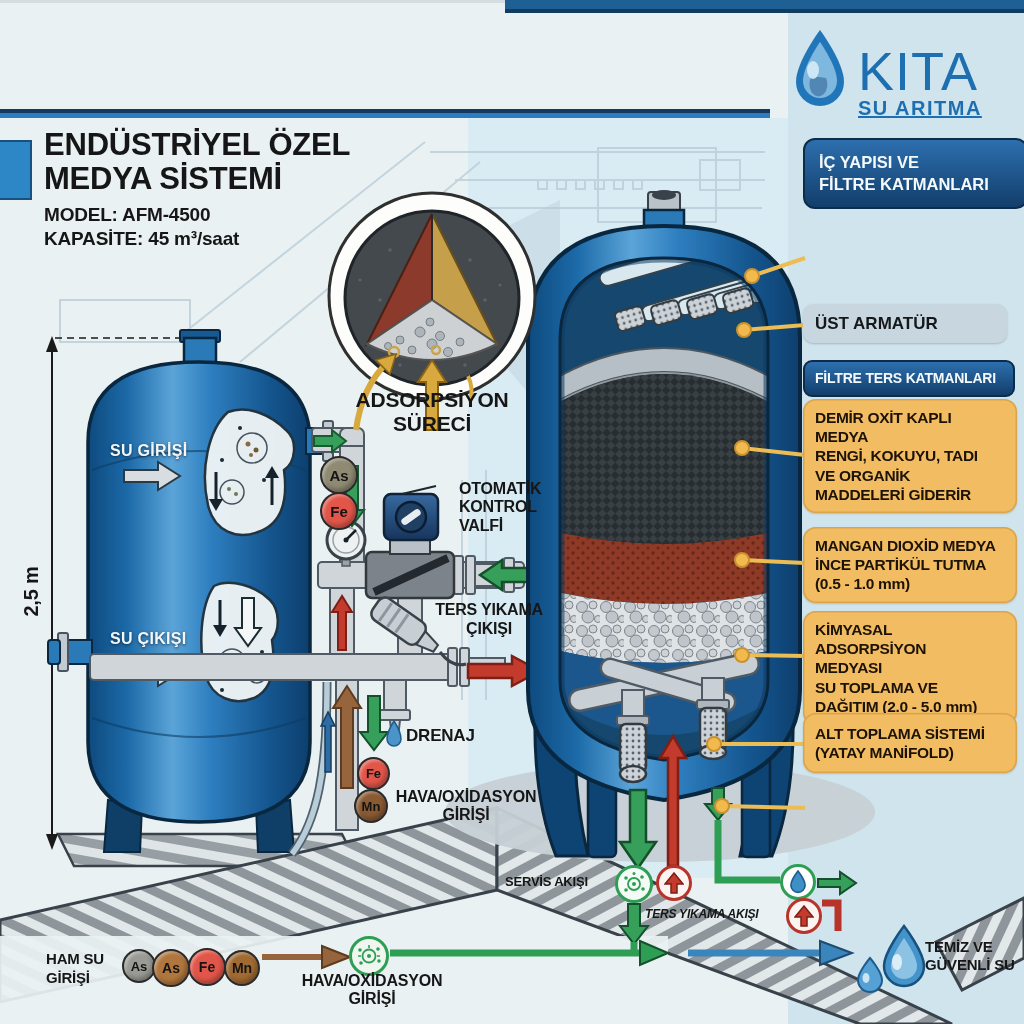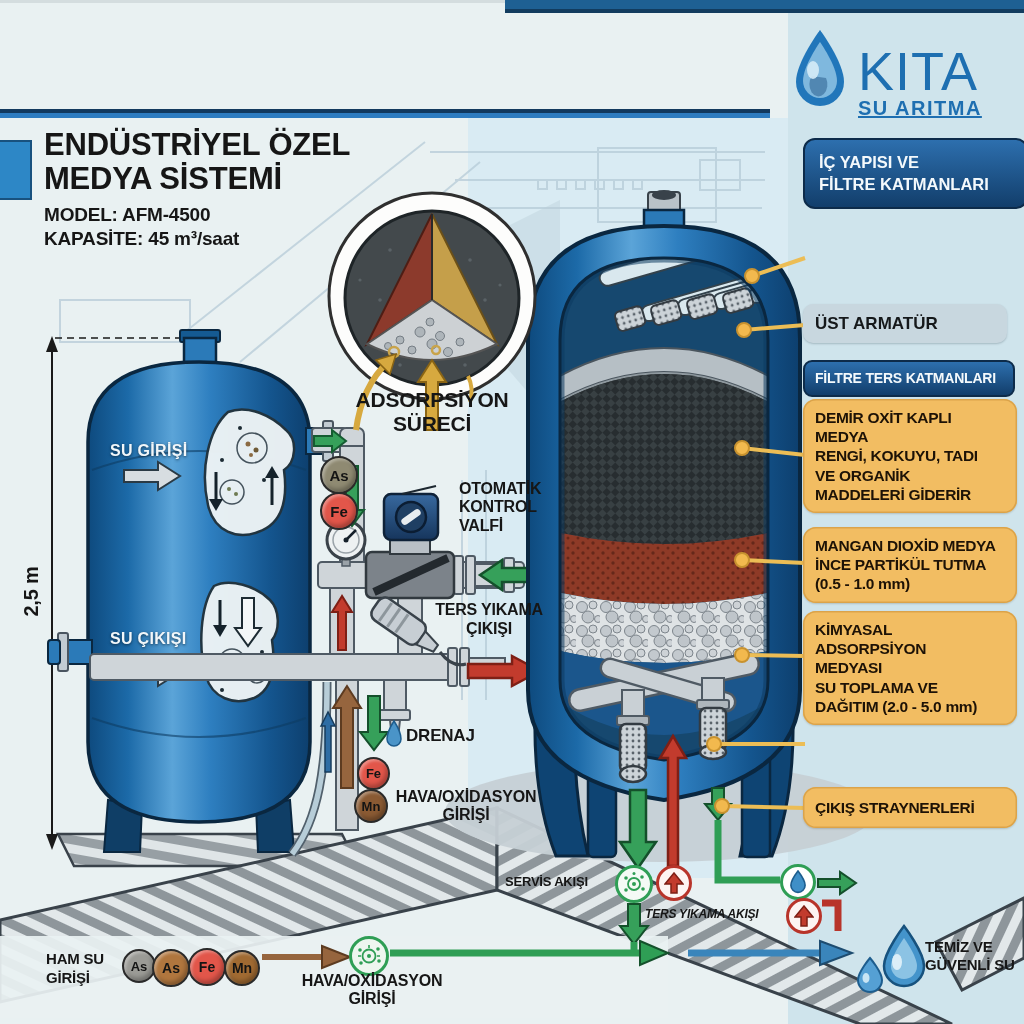--- a/index.html
+++ b/index.html
@@ -408,21 +408,22 @@
 RENGİ, KOKUYU, TADI
 VE ORGANİK
 MADDELERİ GİDERİR</div>
 <div class="sbox orange" style="left:803px;top:527px;">MANGAN DIOXİD MEDYA
 İNCE PARTİKÜL TUTMA
 (0.5 - 1.0 mm)</div>
 <div class="sbox orange" style="left:803px;top:611px;">KİMYASAL ADSORPSİYON
 MEDYASI
 SU TOPLAMA VE
 DAĞITIM (2.0 - 5.0 mm)</div>
-<div class="sbox orange" style="left:803px;top:787px;padding:11px 12px;">ÇIKIŞ STRAYNERLERİ</div>
+<div class="sbox orange" style="left:803px;top:713px;padding:11px 12px;">ALT TOPLAMA SİSTEMİ
+(YATAY MANİFOLD)</div>
 
 
 <div class="abs wlabel t" style="left:110px;top:442px;font-size:16px;color:#f2f7fa;">SU GİRİŞİ</div>
 <div class="abs wlabel t" style="left:110px;top:630px;font-size:16px;color:#f2f7fa;">SU ÇIKIŞI</div>
 <div class="abs t" style="left:-14px;top:580px;width:90px;font-size:20px;transform:rotate(-90deg);text-align:center;">2,5 m</div>
 
 
 <div class="abs t" style="left:352px;top:388px;width:160px;font-size:21px;line-height:1.12;text-align:center;">ADSORPSİYON
 SÜRECİ</div>
 

